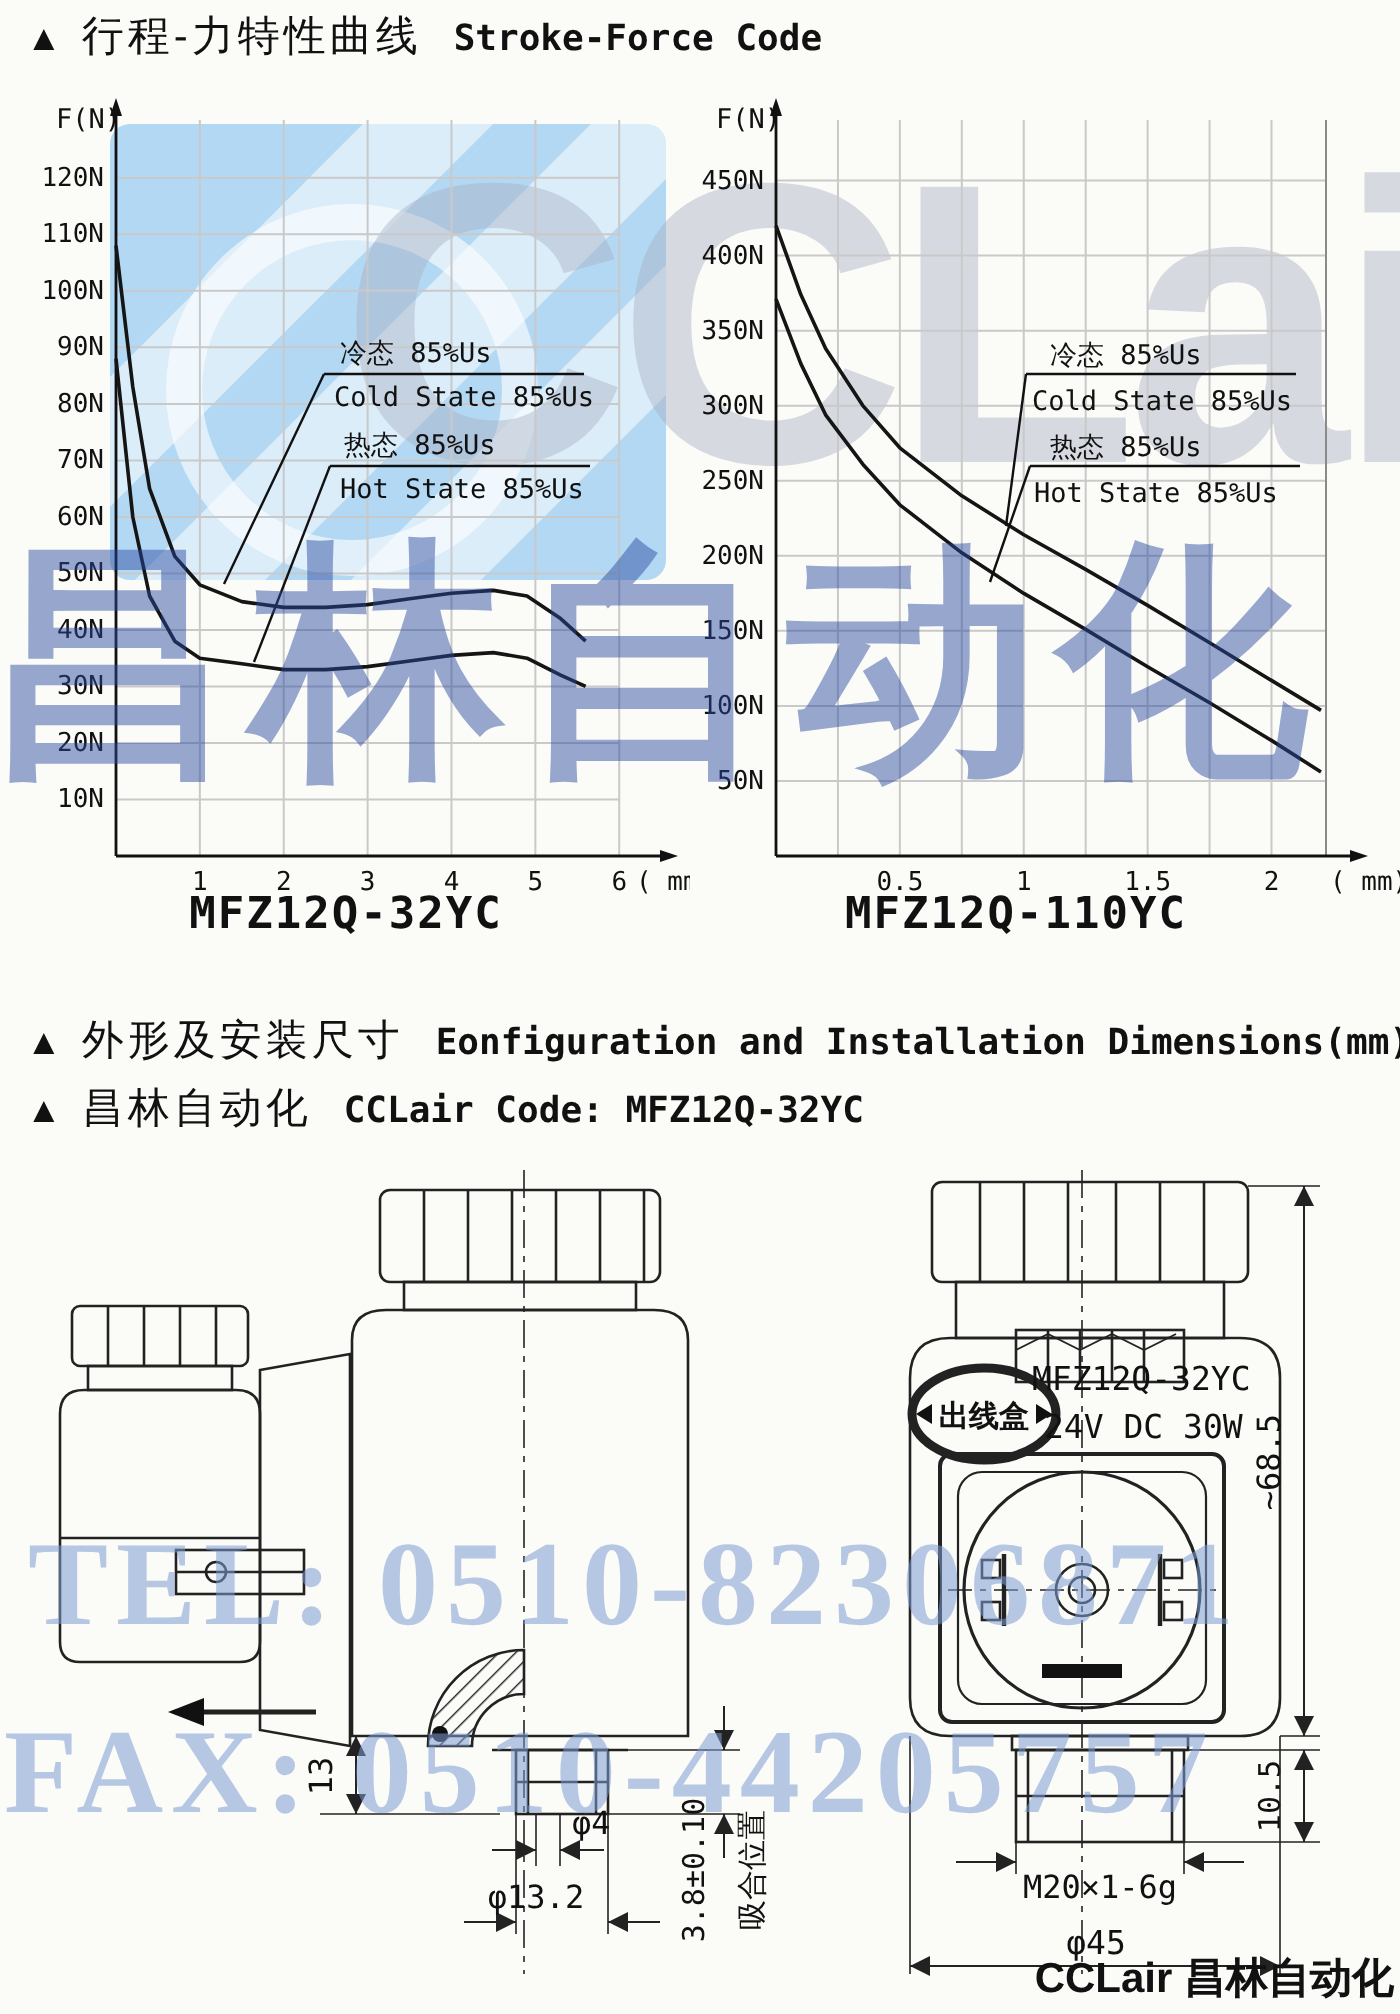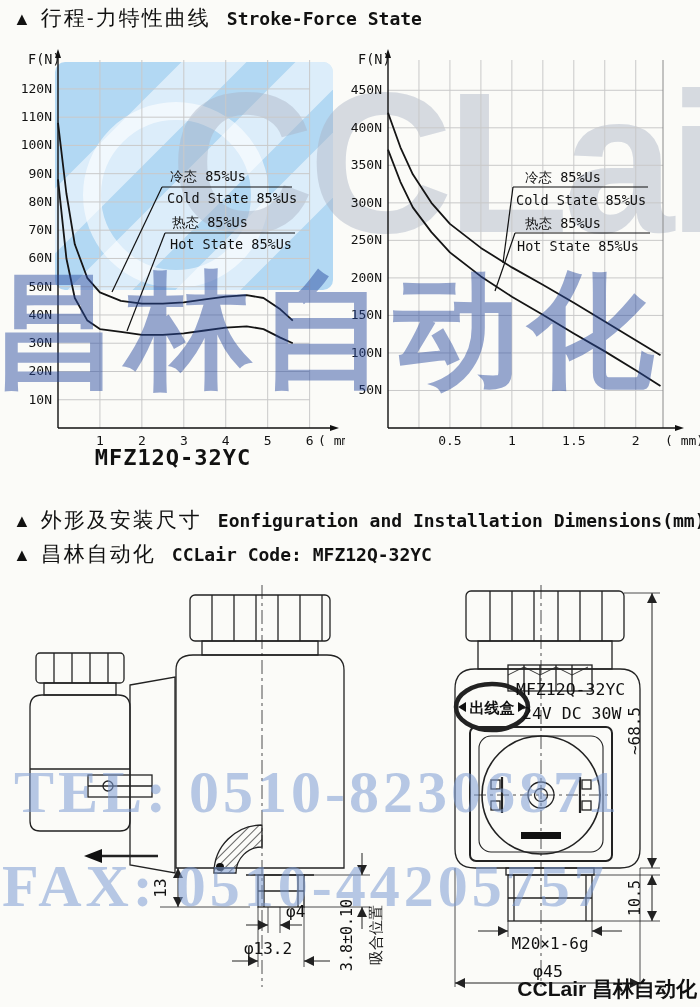--- a/index.html
+++ b/index.html
@@ -37,21 +37,21 @@
 
   <div class="wm-logo-box">
     <div class="streak" style="left:6px"></div>
     <div class="streak" style="left:120px"></div>
     <div class="streak" style="left:228px"></div>
     <div class="ring"></div>
   </div>
   <div class="wm-brand">CCLair</div>
 
   <div class="hrow" style="top:4px">
-    <span class="tri">▲</span><span class="hcn">行程-力特性曲线</span><span class="hen">Stroke-Force State</span>
+    <span class="tri">▲</span><span class="hcn">行程-力特性曲线</span><span class="hen">Stroke-Force Code</span>
   </div>
 
   <svg id="chart0" class="chart" width="345" height="405" viewBox="0 0 345 405">
       <g stroke="#c9c9c9" stroke-width="1">
         <line x1="99.93548387096774" y1="380" x2="99.93548387096774" y2="12"></line>
         <line x1="141.8709677419355" y1="380" x2="141.8709677419355" y2="12"></line>
         <line x1="183.80645161290323" y1="380" x2="183.80645161290323" y2="12"></line>
         <line x1="225.74193548387098" y1="380" x2="225.74193548387098" y2="12"></line>
         <line x1="267.67741935483866" y1="380" x2="267.67741935483866" y2="12"></line>
         <line x1="309.61290322580646" y1="380" x2="309.61290322580646" y2="12"></line>
@@ -164,20 +164,21 @@
       </g>
       <polyline points="43.0,101.6 55.4,133.8 67.8,159.4 86.4,184.1 104.9,204.4 135.9,228.4 166.9,248.7 197.8,266.7 228.8,285.4 259.8,303.4 290.7,322.2 315.5,338.0" fill="none" stroke="#151515" stroke-width="1.8" stroke-linejoin="round"></polyline>
       <g font-size="13.5">
         <text x="180" y="180">热态  85%Us</text>
         <line x1="170" y1="185" x2="305" y2="185" stroke="#111" stroke-width="1.2"></line>
         <text x="172" y="203">Hot State 85%Us</text>
         <line x1="170" y1="185" x2="150" y2="243" stroke="#111" stroke-width="1.2"></line>
       </g>
     </svg>
   <div class="caption c0">MFZ12Q-32YC</div>
+  <div class="caption c1">MFZ12Q-110YC</div>
 
   <div class="hrow" style="top:506px">
     <span class="tri">▲</span><span class="hcn">外形及安装尺寸</span><span class="hen">Eonfiguration and Installation Dimensions(mm)</span>
   </div>
   <div class="hrow" style="top:540px">
     <span class="tri">▲</span><span class="hcn">昌林自动化</span><span class="hen">CCLair Code: MFZ12Q-32YC</span>
   </div>
 
   <svg id="drawings" width="700" height="410" viewBox="0 0 700 410">
     <defs>

